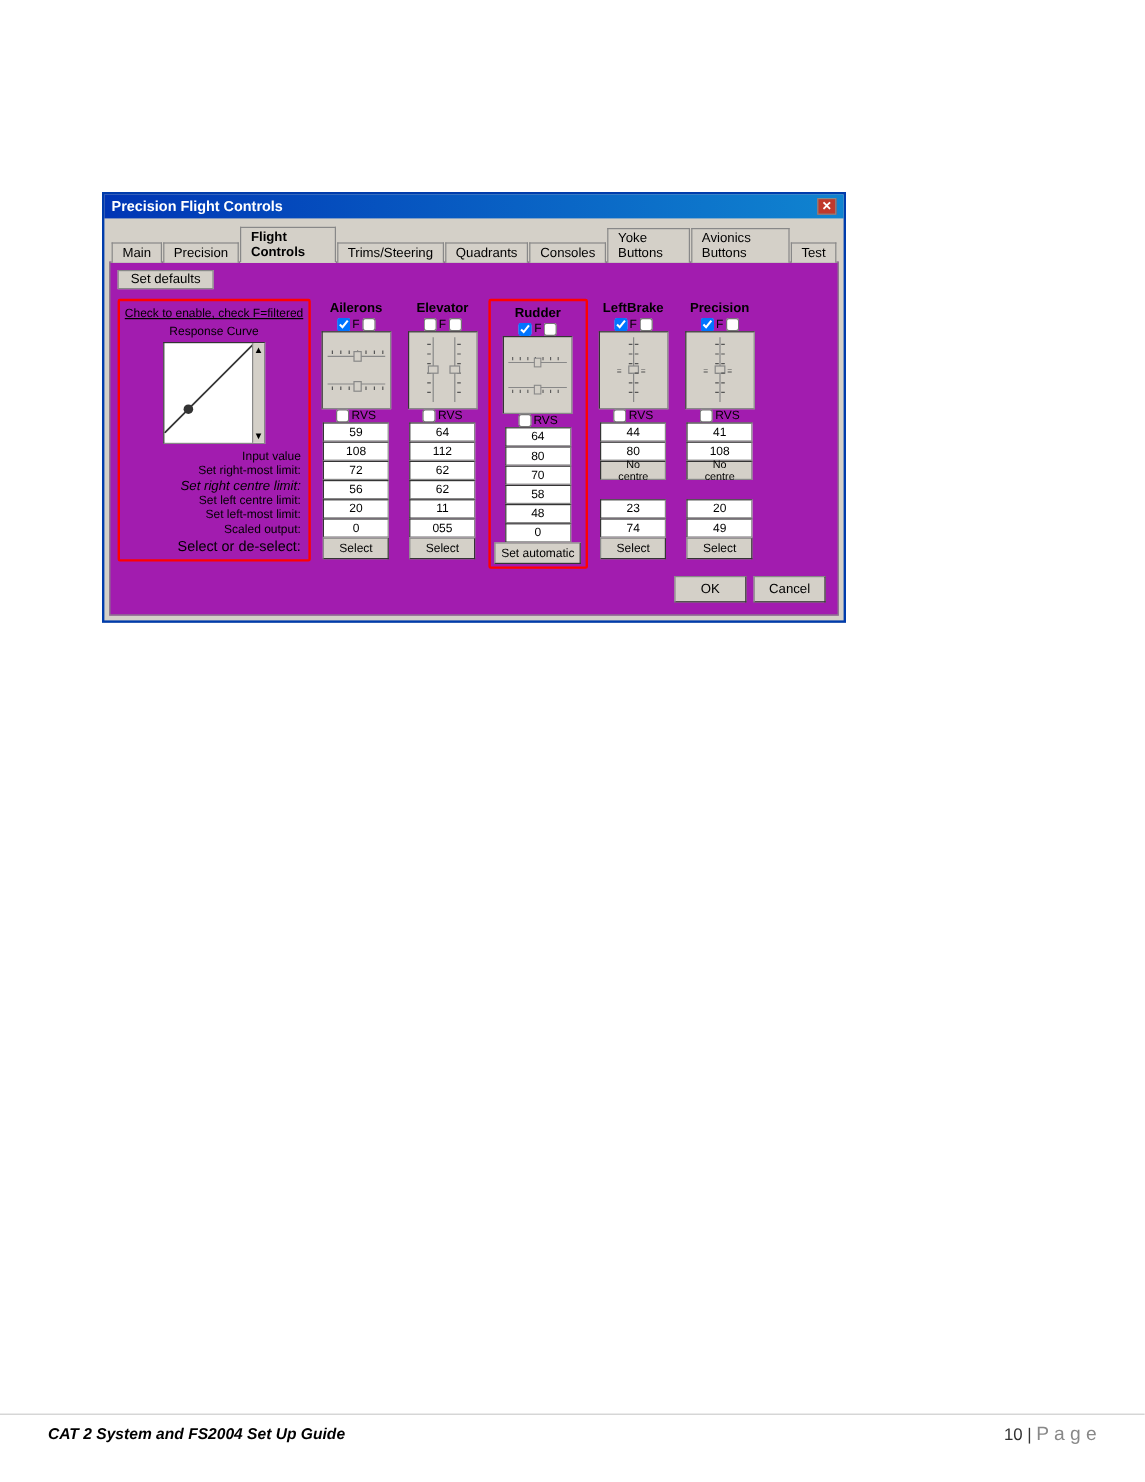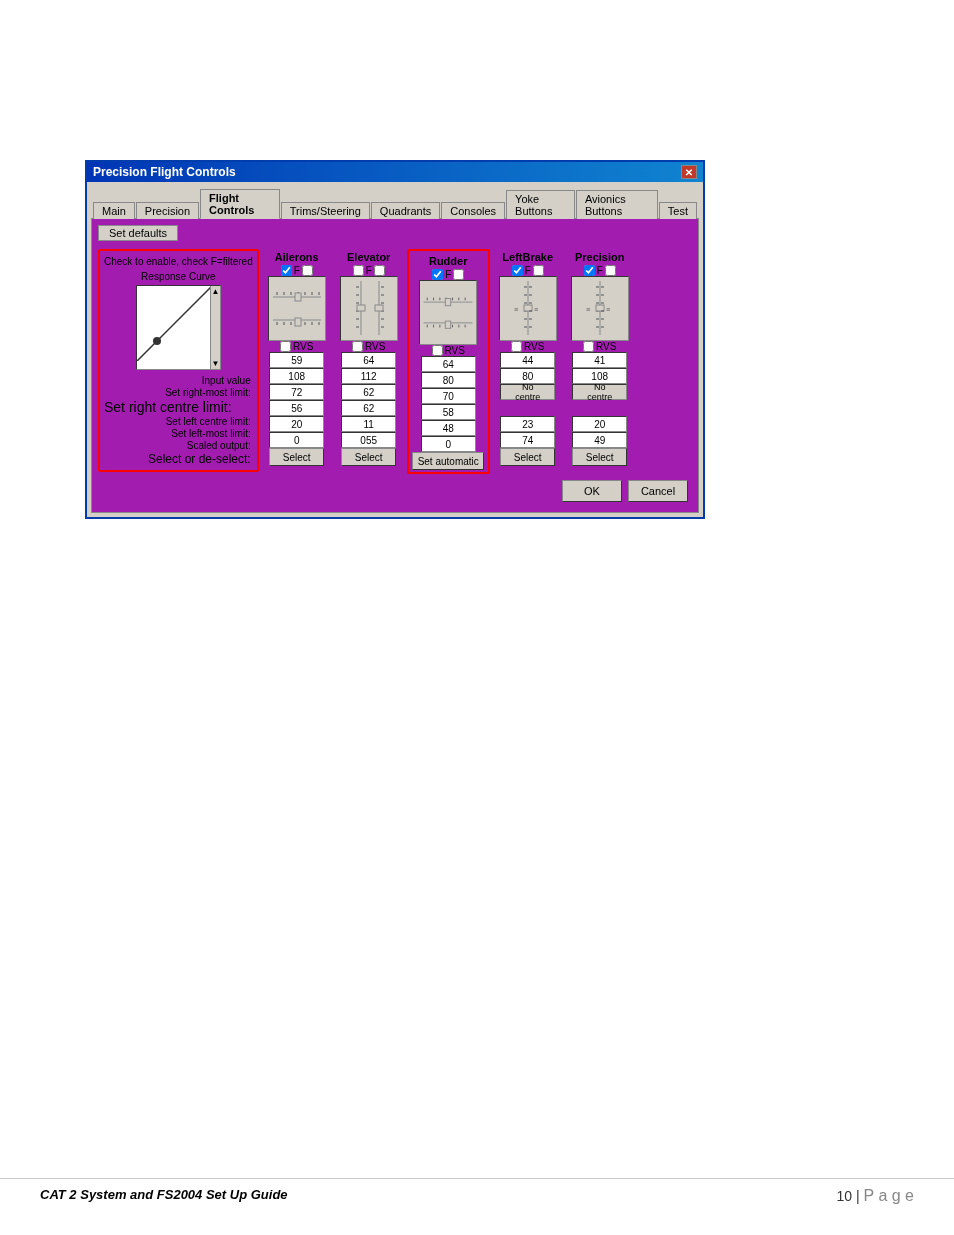--- a/index.html
+++ b/index.html
@@ -105,20 +105,21 @@
       text-align: center;
       font-weight: bold;
       font-size: 11px;
       padding: 2px 0;
     }
 
     .check-text {
       font-size: 10px;
       text-align: right;
       line-height: 1.3;
+      text-decoration: underline;
     }
 
     
     .col-panel {
       display: flex;
       flex-direction: column;
       gap: 0;
       align-items: center;
     }
 
@@ -283,21 +284,21 @@
                 <circle cx="20" cy="55" r="4" fill="#333"></circle>
               </svg>
               <div style="position: absolute; right: 0; top: 0; width: 10px; height: 100%; background: #d4d0c8; border-left: 1px solid #888; display: flex; flex-direction: column; align-items: center; justify-content: space-between; padding: 1px 0;">
                 <span style="font-size: 8px;">▲</span>
                 <span style="font-size: 8px;">▼</span>
               </div>
             </div>
 
             <div style="font-size: 10px; text-align: right; padding-right: 2px; margin-top: 2px;">Input value</div>
             <div style="font-size: 10px; text-align: right; padding-right: 2px;">Set right-most limit:</div>
-            <div style="font-size: 14px; text-align: left; padding-right: 2px;">Set right centre limit:</div>
+            <div style="font-size: 11px; text-align: right; padding-right: 2px; font-style: italic;">Set right centre limit:</div>
             <div style="font-size: 10px; text-align: right; padding-right: 2px;">Set left centre limit:</div>
             <div style="font-size: 10px; text-align: right; padding-right: 2px;">Set left-most limit:</div>
             <div style="font-size: 10px; text-align: right; padding-right: 2px;">Scaled output:</div>
             <div style="font-size: 12px; text-align: right; padding-right: 2px;">Select or de-select:</div>
           </div>
 
           <div class="col-panel" style="width: 68px;">
             <div class="col-header">Ailerons</div>
             <div class="checkbox-row">
               <input type="checkbox" checked="" style="">

